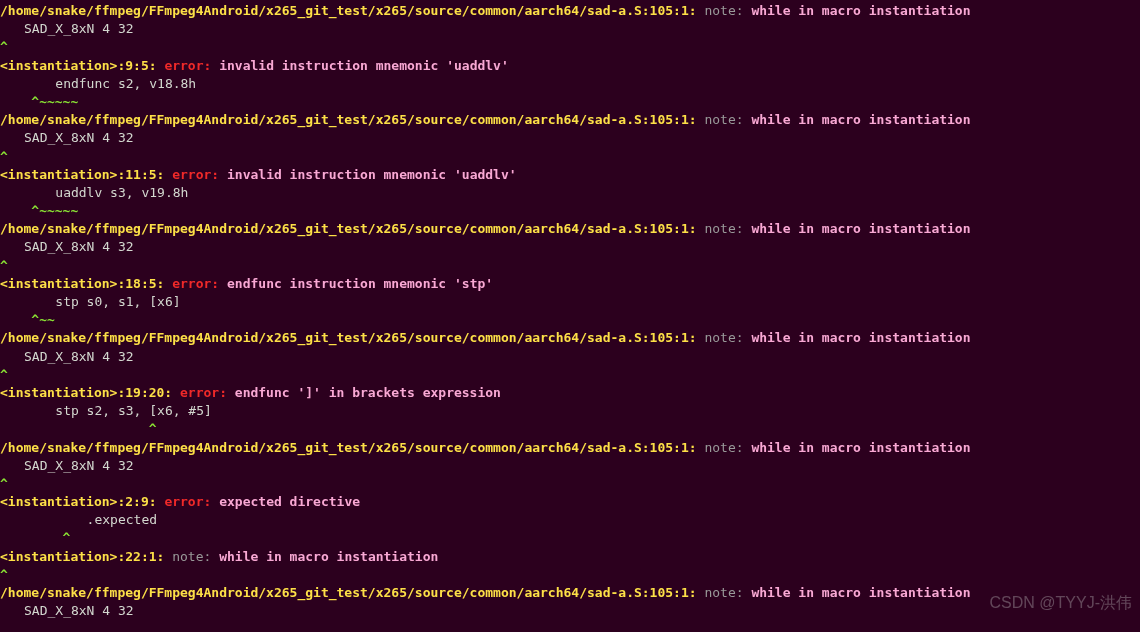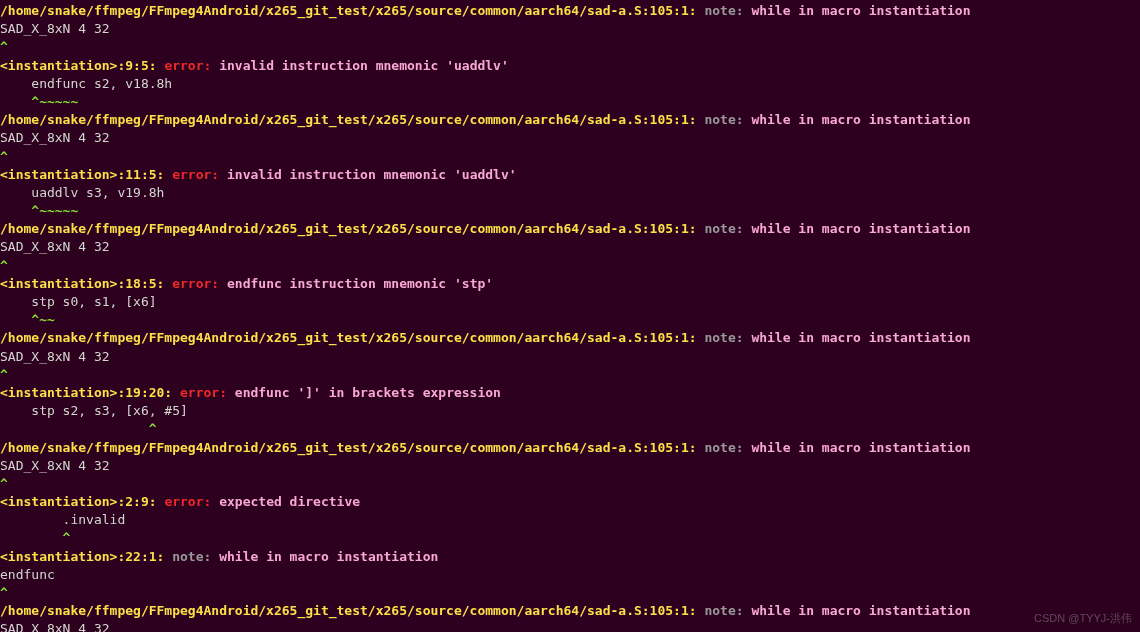--- a/index.html
+++ b/index.html
@@ -10,31 +10,31 @@
       font-size: 13px;
       line-height: 1.4;
       padding: 2px 0;
       width: 1140px;
       height: 632px;
       overflow: hidden;
       position: relative;
     }
     .line { white-space: pre; }
     .path { color: #fde047; font-weight: bold; }
-    .note { color: #999999; font-weight: bold; }
+    .note { color: #999999; font-weight: normal; }
     .error { color: #ef2929; font-weight: bold; }
     .caret { color: #8ae234; font-weight: bold; }
-    .plain { color: #d3d7cf; }
+    .plain { color: #d3d7cf; margin-left: 24px; }
     .msg { color: #f9a8d4; font-weight: bold; }
     .watermark {
       position: absolute;
       right: 8px;
-      bottom: 6px;
+      bottom: 18px;
       color: rgba(200,200,200,0.35);
-      font-size: 11px;
+      font-size: 16px;
       font-family: sans-serif;
     }
   </style>
 </head>
 <body>
 
 <div>
 
 <div class="line"><span class="path">/home/snake/ffmpeg/FFmpeg4Android/x265_git_test/x265/source/common/aarch64/sad-a.S:105:1:</span> <span class="note">note:</span> <span class="msg">while in macro instantiation</span></div>
 <div class="line plain">SAD_X_8xN 4 32</div>
@@ -66,25 +66,24 @@
 
 <div class="line"><span class="path">&lt;instantiation&gt;:19:20:</span> <span class="error">error:</span> <span class="msg">endfunc ']' in brackets expression</span></div>
 <div class="line plain">    stp s2, s3, [x6, #5]</div>
 <div class="line caret">                   ^</div>
 
 <div class="line"><span class="path">/home/snake/ffmpeg/FFmpeg4Android/x265_git_test/x265/source/common/aarch64/sad-a.S:105:1:</span> <span class="note">note:</span> <span class="msg">while in macro instantiation</span></div>
 <div class="line plain">SAD_X_8xN 4 32</div>
 <div class="line caret">^</div>
 
 <div class="line"><span class="path">&lt;instantiation&gt;:2:9:</span> <span class="error">error:</span> <span class="msg">expected directive</span></div>
-<div class="line plain">        .invalid</div>
+<div class="line plain">        .expected</div>
 <div class="line caret">        ^</div>
 
 <div class="line"><span class="path">&lt;instantiation&gt;:22:1:</span> <span class="note">note:</span> <span class="msg">while in macro instantiation</span></div>
-<div class="line plain">endfunc</div>
 <div class="line caret">^</div>
 
 <div class="line"><span class="path">/home/snake/ffmpeg/FFmpeg4Android/x265_git_test/x265/source/common/aarch64/sad-a.S:105:1:</span> <span class="note">note:</span> <span class="msg">while in macro instantiation</span></div>
 <div class="line plain">SAD_X_8xN 4 32</div>
 
 </div>
 
 <div class="watermark">CSDN @TYYJ-洪伟</div>
 
 </body></html>

